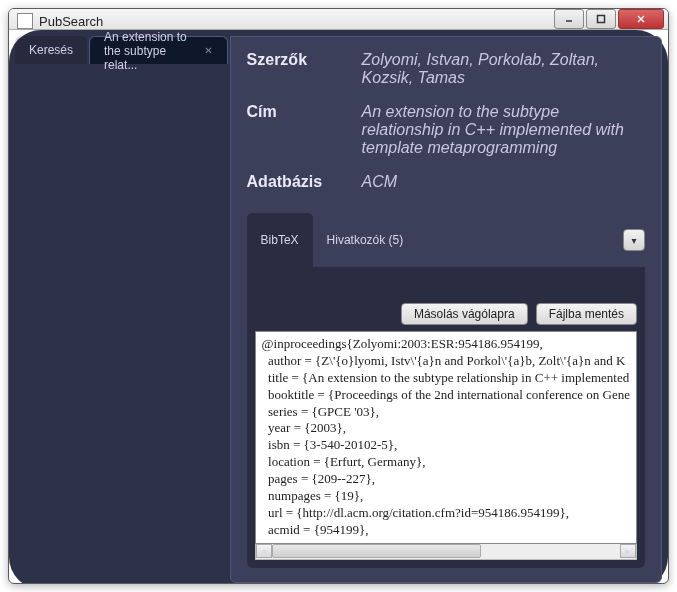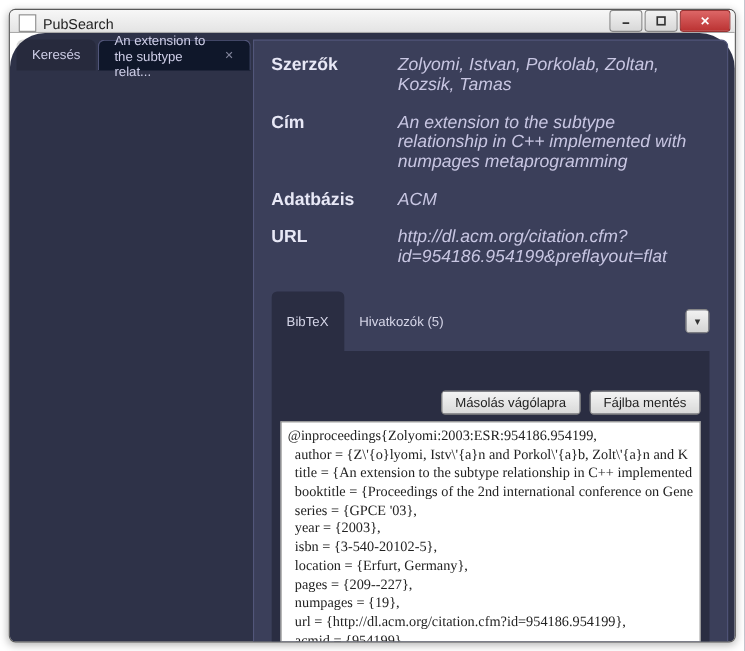--- a/index.html
+++ b/index.html
@@ -234,29 +234,25 @@
       </div>
     </div>
 
     <div class="detail-panel">
       <div class="meta-row">
         <div class="meta-label">Szerzők</div>
         <div class="meta-val">Zolyomi, Istvan, Porkolab, Zoltan, Kozsik, Tamas</div>
       </div>
       <div class="meta-row">
         <div class="meta-label">Cím</div>
-        <div class="meta-val">An extension to the subtype relationship in C++ implemented with numpages metaprogramming</div>
+        <div class="meta-val">An extension to the subtype relationship in C++ implemented with template metaprogramming</div>
       </div>
       <div class="meta-row">
         <div class="meta-label">Adatbázis</div>
         <div class="meta-val">ACM</div>
-      </div>
-      <div class="meta-row">
-        <div class="meta-label">URL</div>
-        <div class="meta-val">http://dl.acm.org/citation.cfm?id=954186.954199&amp;preflayout=flat</div>
       </div>
 
       <div class="sub-area">
         <div class="sub-tabs">
           <div class="sub-tab active"><span>BibTeX</span></div>
           <div class="sub-tab"><span>Hivatkozók (5)</span></div>
           <div class="sub-spacer"></div>
           <div class="dropdown-btn">
               <span>▾</span>
             </div>

